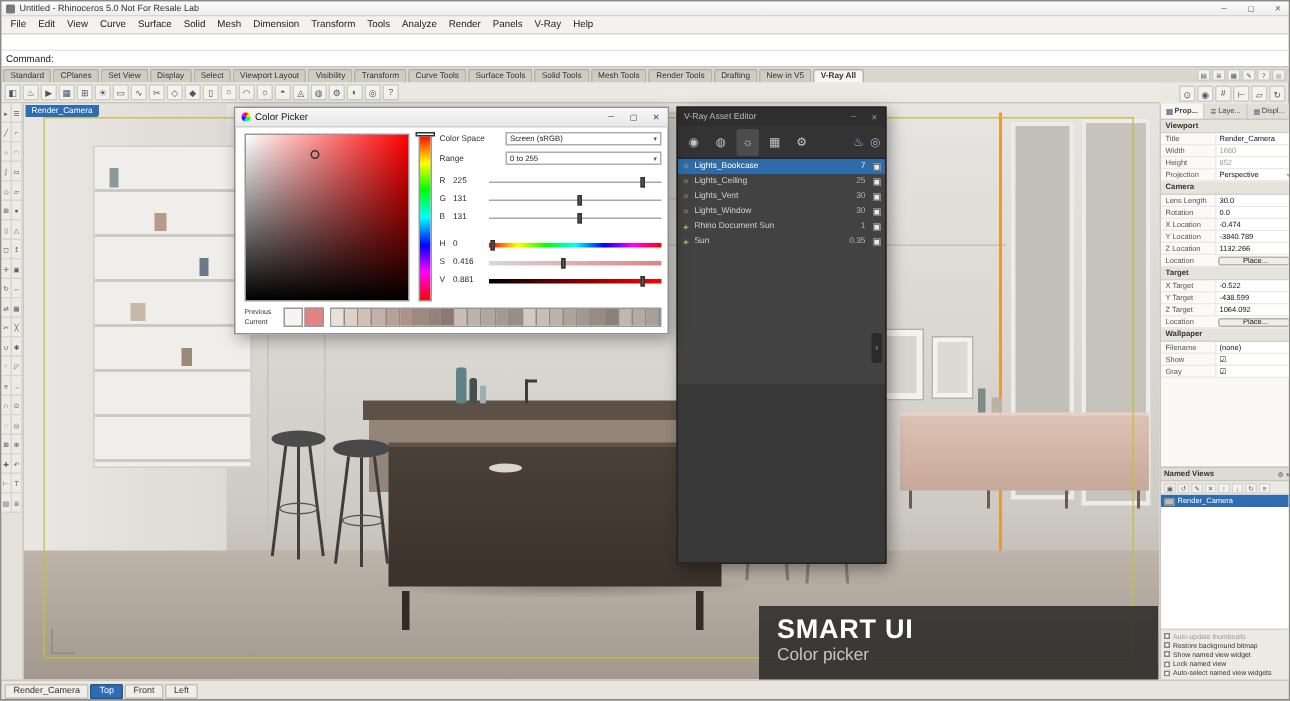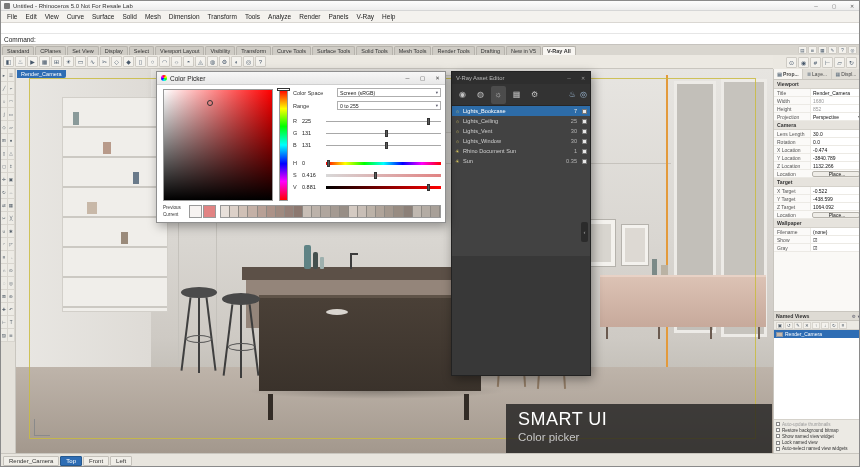--- a/index.html
+++ b/index.html
@@ -109,21 +109,21 @@
 .vl-row{display:flex;align-items:center;height:10px;font-size:5.6px;color:#d0d0d0;padding:0 3px;gap:2px}
 .vl-row.selected{background:#2d6ca8;color:#fff}
 .vl-icon{width:6px;font-size:5px;color:#e4d264;flex:none}
 .vl-name{flex:1;overflow:hidden;white-space:nowrap}
 .vl-val{width:16px;text-align:right;color:#b4b4b4;flex:none}
 .vl-row.selected .vl-val{color:#eaeaea}
 .vl-check{width:5px;height:5px;background:#e9e9e9;border:1px solid #777;margin-left:3px;flex:none}
 .ve-collapse{position:absolute;right:2px;top:150px;width:7px;height:20px;background:#2b2b2b;color:#aaa;display:flex;align-items:center;justify-content:center;font-size:6px;border-radius:2px}
 
 .caption{position:absolute;left:505px;top:403px;width:266px;height:49px;background:rgba(28,28,28,.78);z-index:8;padding:5px 0 0 12px;color:#fff}
-.caption-title{font-size:18px;font-weight:normal;letter-spacing:.5px;line-height:1.15}
+.caption-title{font-size:18px;font-weight:bold;letter-spacing:.5px;line-height:1.15}
 .caption-sub{font-size:11.5px;color:#c6c6c6;margin-top:1px}
 </style>
 </head>
 <body>
 
 <div class="app">
 
   <div class="titlebar">
     <span class="app-icon"></span>
     <span>Untitled - Rhinoceros 5.0 Not For Resale Lab</span>

